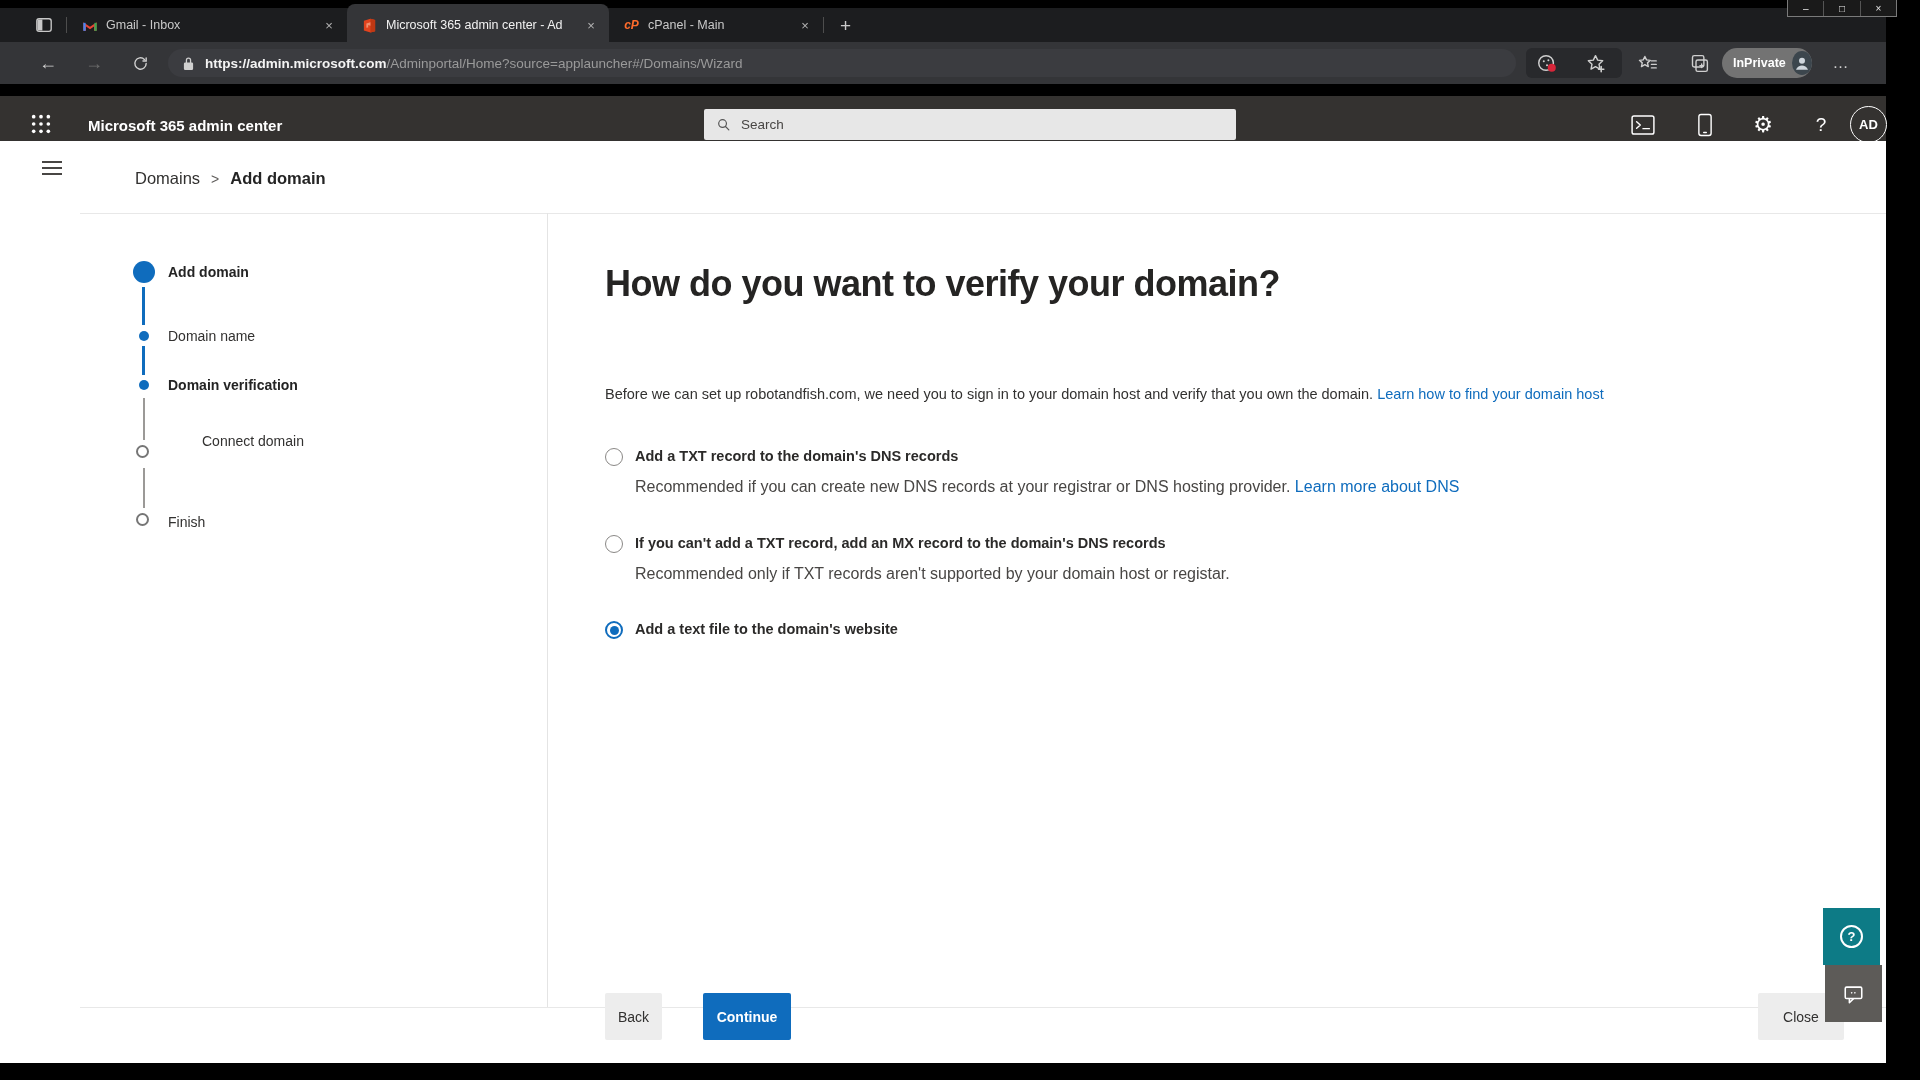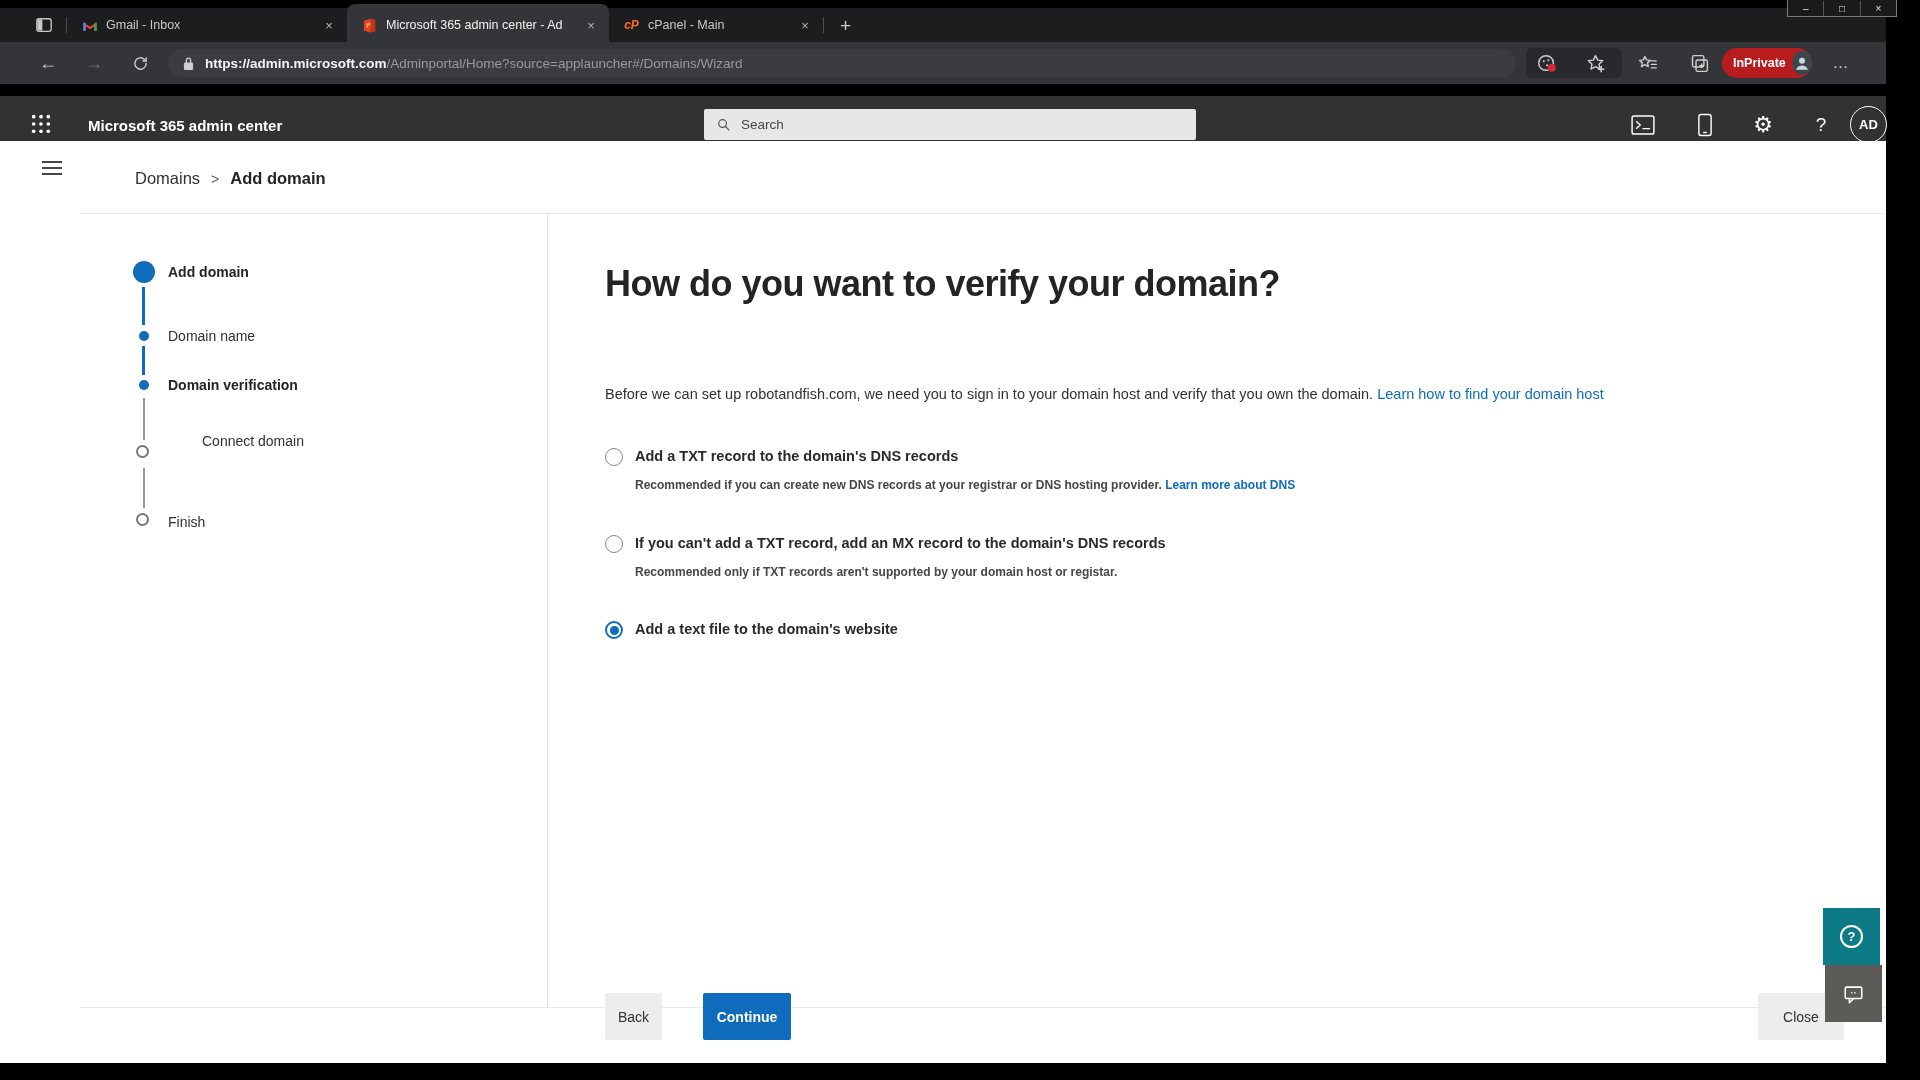--- a/index.html
+++ b/index.html
@@ -34,31 +34,31 @@
   .nav-fwd  { left:80px; color:#6d6d6d; }
   .nav-refresh { left:126px; }
   .urlbox { position:absolute; left:168px; top:7px; width:1348px; height:28px; background:#3b3c40; border-radius:14px;
     display:flex; align-items:center; padding-left:14px; }
   .urlbox .lock { margin-right:10px; display:flex; }
   .url-secure { color:#f4f4f4; font-weight:bold; font-size:13.5px; }
   .url-rest { color:#9a9a9a; font-size:13.5px; }
   .ext-box { position:absolute; left:1526px; top:6px; width:96px; height:30px; background:#28292c; border-radius:6px; }
   .abar-ic { position:absolute; top:0; height:42px; width:30px; display:flex; align-items:center; justify-content:center; }
   .ic-cookie { left:1532px; } .ic-staradd { left:1580px; } .ic-starlist { left:1632px; } .ic-collections { left:1684px; }
-  .inprivate-pill { position:absolute; left:1722px; top:6px; height:30px; width:90px; background:#b91c1c; border-radius:15px;
+  .inprivate-pill { position:absolute; left:1722px; top:6px; height:30px; width:90px; background:#737373; border-radius:15px;
     display:flex; align-items:center; padding-left:11px; }
   .inprivate-pill .ip-label { color:#fff; font-size:12.5px; font-weight:bold; }
   .ip-avatar { width:24px; height:24px; border-radius:50%; background:#3c464d; margin-left:6px; display:flex; align-items:center; justify-content:center; overflow:hidden; }
   .ic-more { left:1826px; color:#cfcfcf; font-size:16px; letter-spacing:1px; }
 
   
   .appheader { position:absolute; left:0; top:96px; width:1886px; height:57px; background:#343230; }
   .waffle { position:absolute; left:30px; top:17px; width:24px; height:24px; }
   .app-title { position:absolute; left:88px; top:50%; transform:translateY(-50%); color:#fff; font-size:15px; font-weight:bold; }
-  .searchbox { position:absolute; left:704px; top:13px; width:492px; height:31px; background:#e7e7e7; border-radius:2px;
+  .searchbox { position:absolute; left:704px; top:13px; width:532px; height:31px; background:#e7e7e7; border-radius:2px;
     display:flex; align-items:center; padding-left:12px; }
   .searchbox input { border:none; outline:none; background:transparent; font-size:13.5px; color:#333; margin-left:10px; width:440px;
     font-family:"Liberation Sans", sans-serif; }
   .searchbox input::placeholder { color:#484644; opacity:1; }
   .hd-ic { position:absolute; top:0; height:57px; width:34px; display:flex; align-items:center; justify-content:center; color:#fff; }
   .ic-terminal { left:1626px; } .ic-phone { left:1688px; }
   .ic-gear { left:1746px; font-size:22px; } .ic-help { left:1804px; font-size:19px; }
   .hd-avatar { position:absolute; left:1850px; top:10px; width:37px; height:37px; border:1.8px solid #fff; border-radius:50%;
     display:flex; align-items:center; justify-content:center; color:#fff; font-size:13px; font-weight:bold; }
 
@@ -85,21 +85,21 @@
 
   
   .main-heading { position:absolute; left:605px; top:122px; font-size:36px; font-weight:bold; color:#252423; letter-spacing:-0.5px; }
   .intro { position:absolute; left:605px; top:245px; font-size:14.5px; white-space:nowrap; }
   a.link { color:#0f6cbd; text-decoration:none; cursor:pointer; }
 
   .opt-radio { position:absolute; left:605px; width:18px; height:18px; border-radius:50%; border:1.5px solid #8a8886; background:#fff; }
   .opt-radio.checked { border:2px solid #0f6cbd; display:flex; align-items:center; justify-content:center; }
   .opt-radio.checked::after { content:""; width:9px; height:9px; border-radius:50%; background:#0f6cbd; }
   .opt-label { position:absolute; left:635px; font-size:14.5px; font-weight:bold; color:#2b2a29; white-space:nowrap; }
-  .opt-desc { position:absolute; left:635px; font-size:12px; color:#484644; white-space:nowrap;font-weight:bold; }
+  .opt-desc { position:absolute; left:635px; font-size:16px; color:#484644; white-space:nowrap; }
 
   
   .btn { position:absolute; top:852px; height:47px; border-radius:2px; font-size:14px; display:flex; align-items:center; justify-content:center; cursor:pointer; }
   .btn-gray { background:#ededed; color:#323130; }
   .btn-back { left:605px; width:57px; }
   .btn-continue { left:703px; width:88px; background:#0f6cbd; color:#fff; font-weight:bold; }
   .btn-close { left:1758px; width:86px; }
 
   
   .fab { position:absolute; width:57px; height:57px; display:flex; align-items:center; justify-content:center; z-index:40; }

